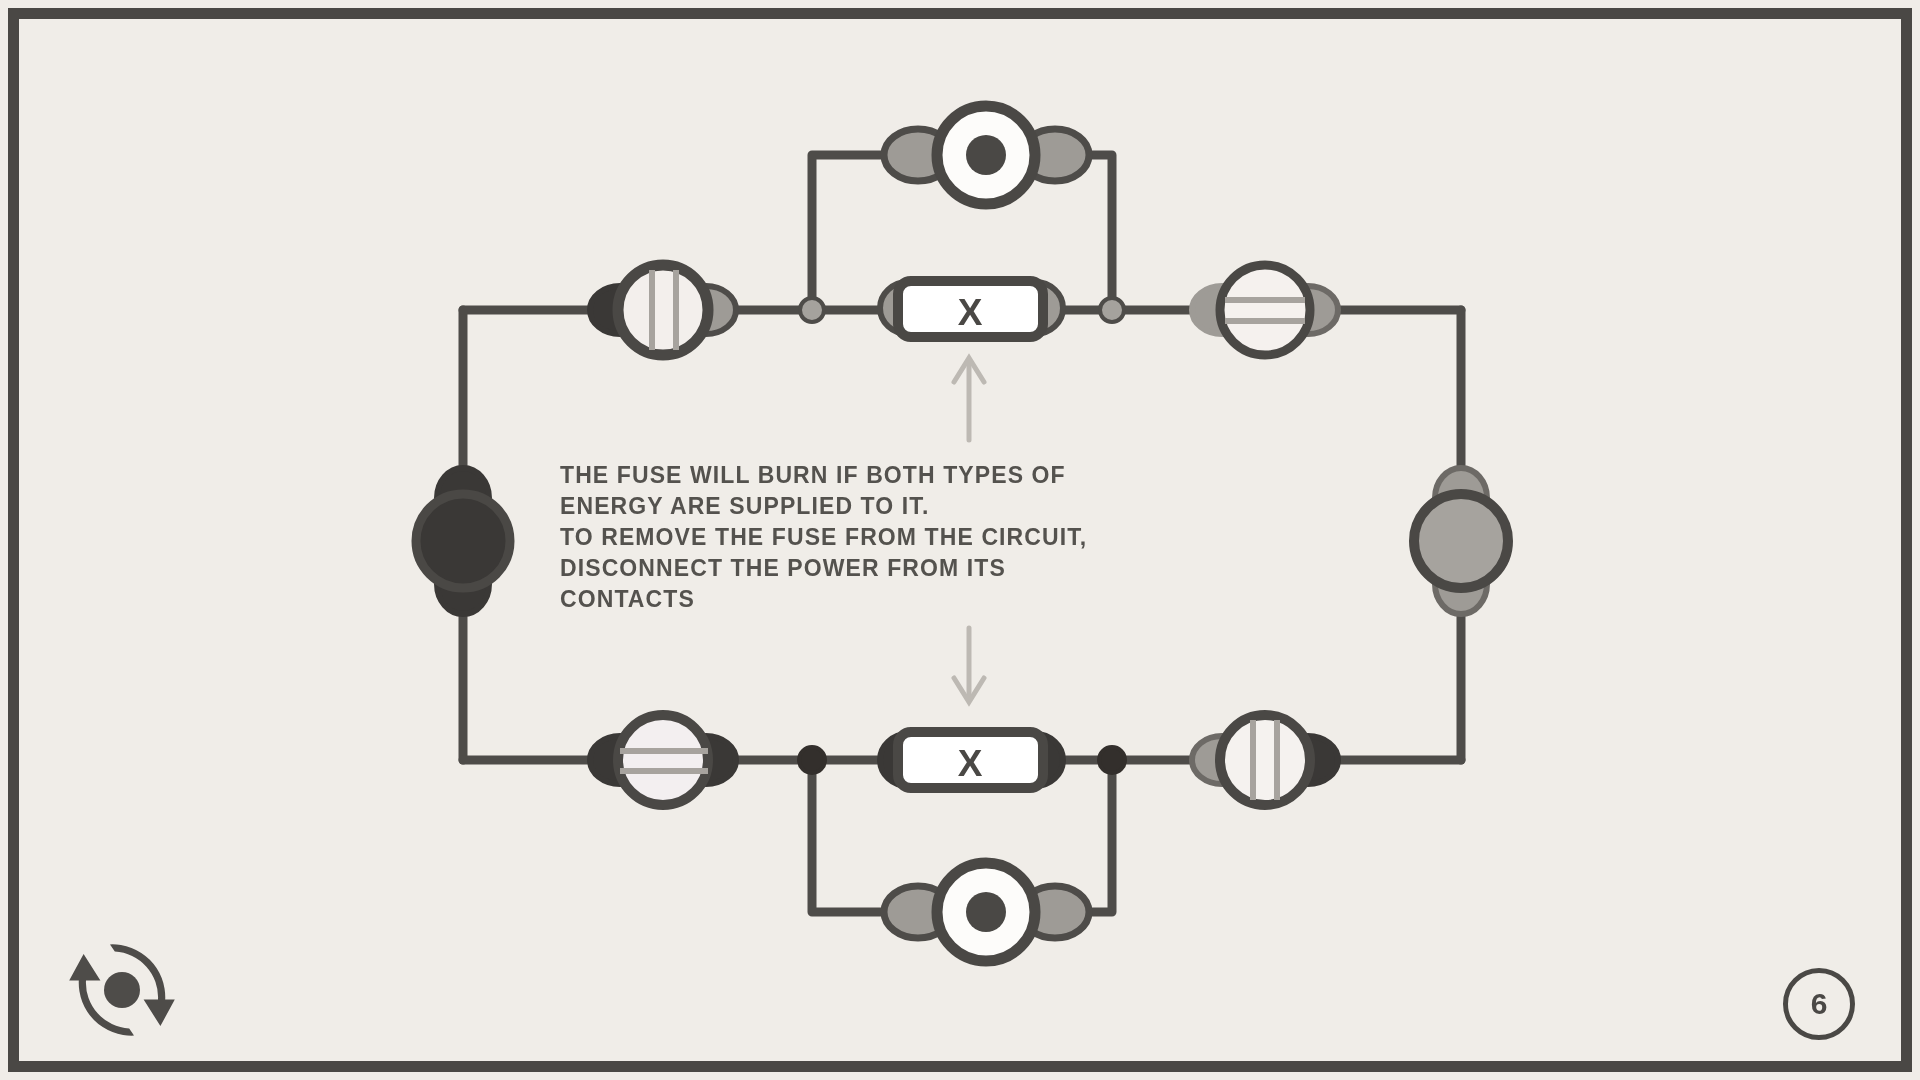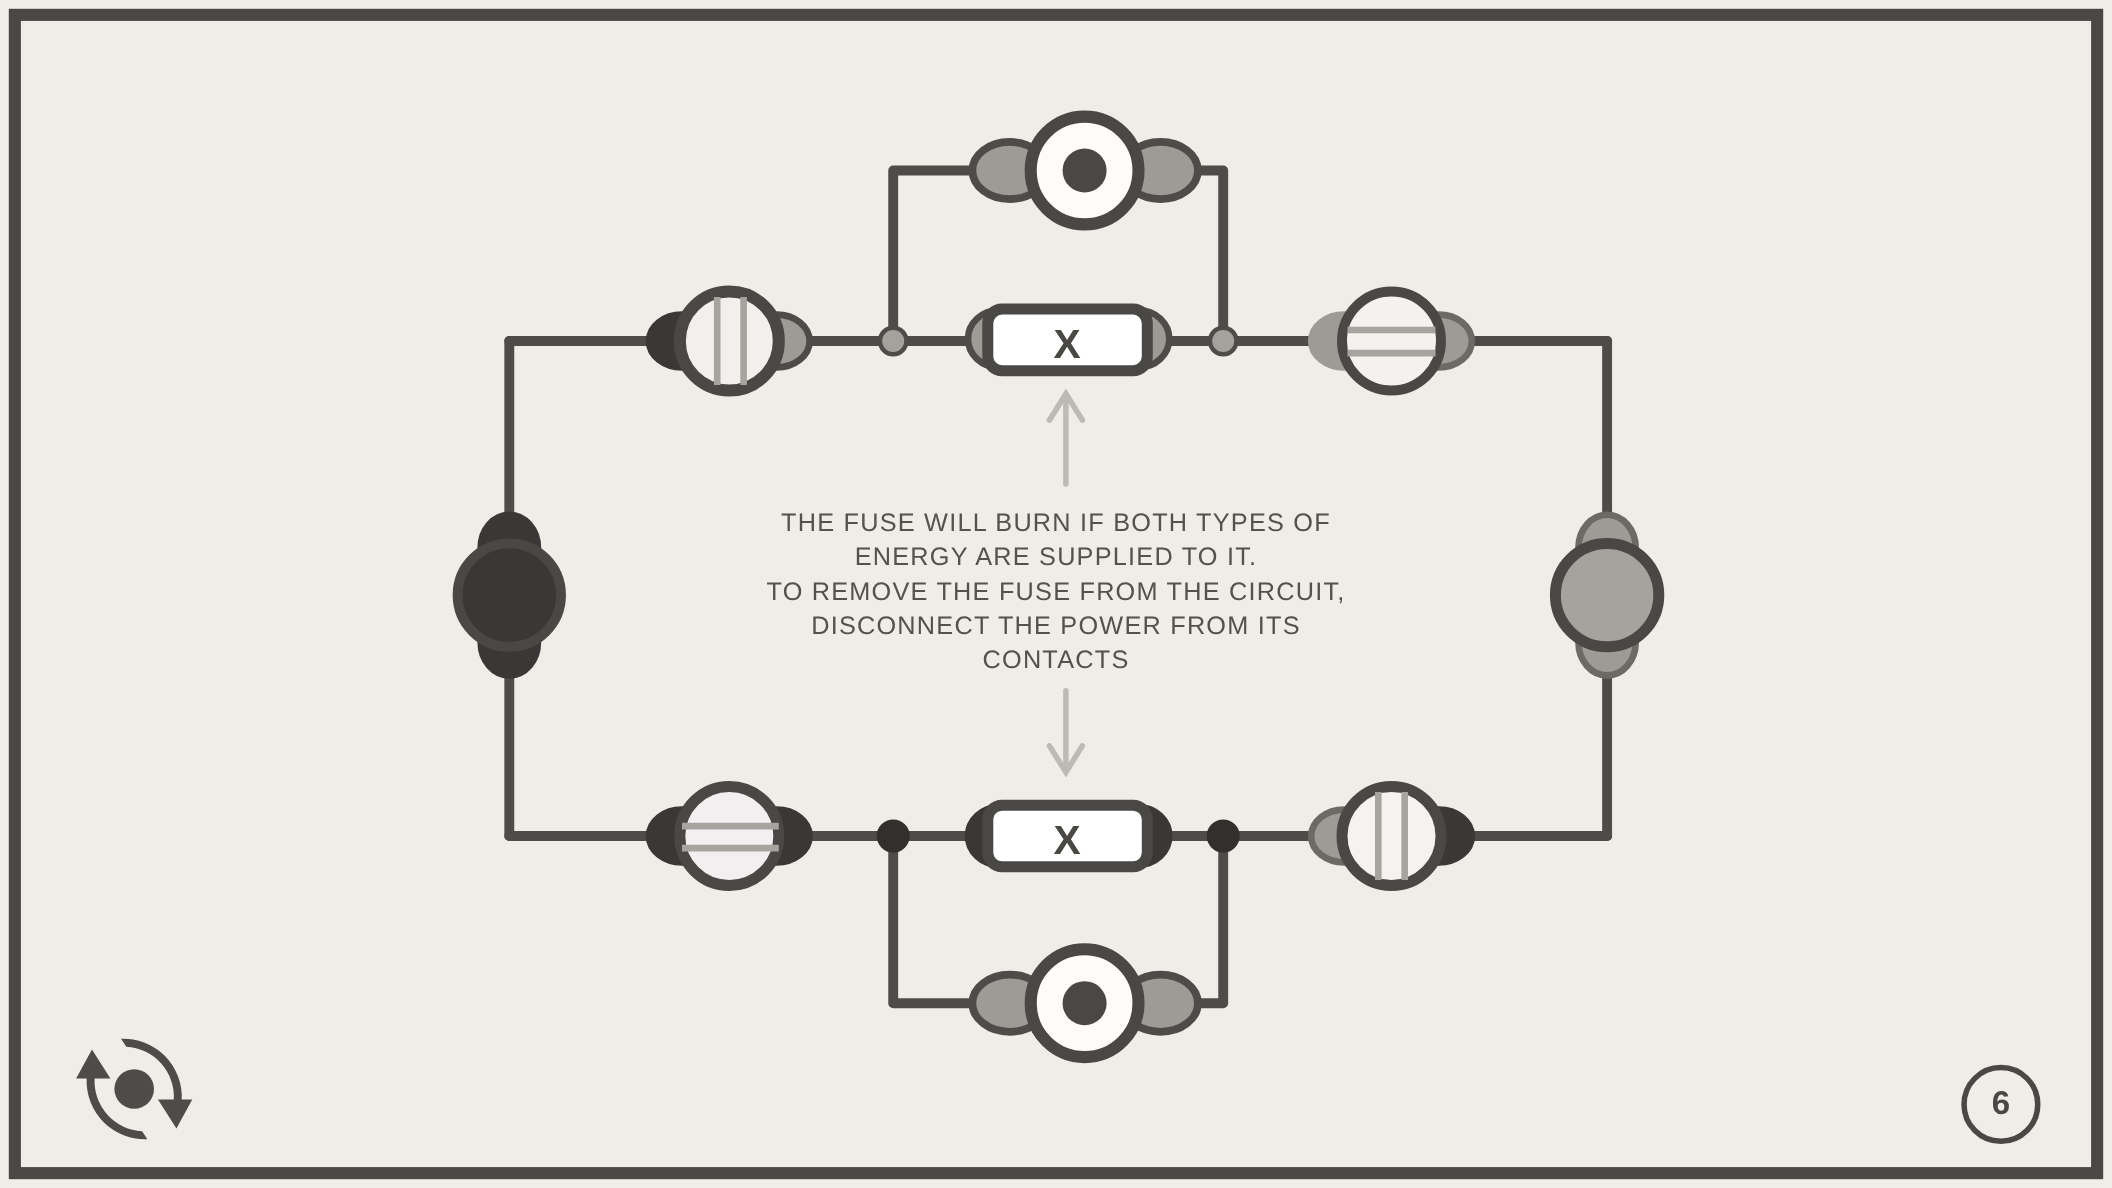--- a/index.html
+++ b/index.html
@@ -18,24 +18,23 @@
     box-sizing:border-box;
     background:#f0ede8;
   }
 
   
   #board{position:absolute;left:0;top:0;width:1920px;height:1080px;}
 
   
   #hint{
     position:absolute;left:560px;top:460px;width:800px;
-    text-align:center;
     color:#54524e;
     font-size:23px;
-    font-weight:normal;
+    font-weight:bold;
     letter-spacing:1.1px;
     line-height:31px;
     white-space:pre-line;
     pointer-events:none;
   }
 
   
   #restart{
     position:absolute;left:62px;top:930px;width:120px;height:120px;
     cursor:pointer;

